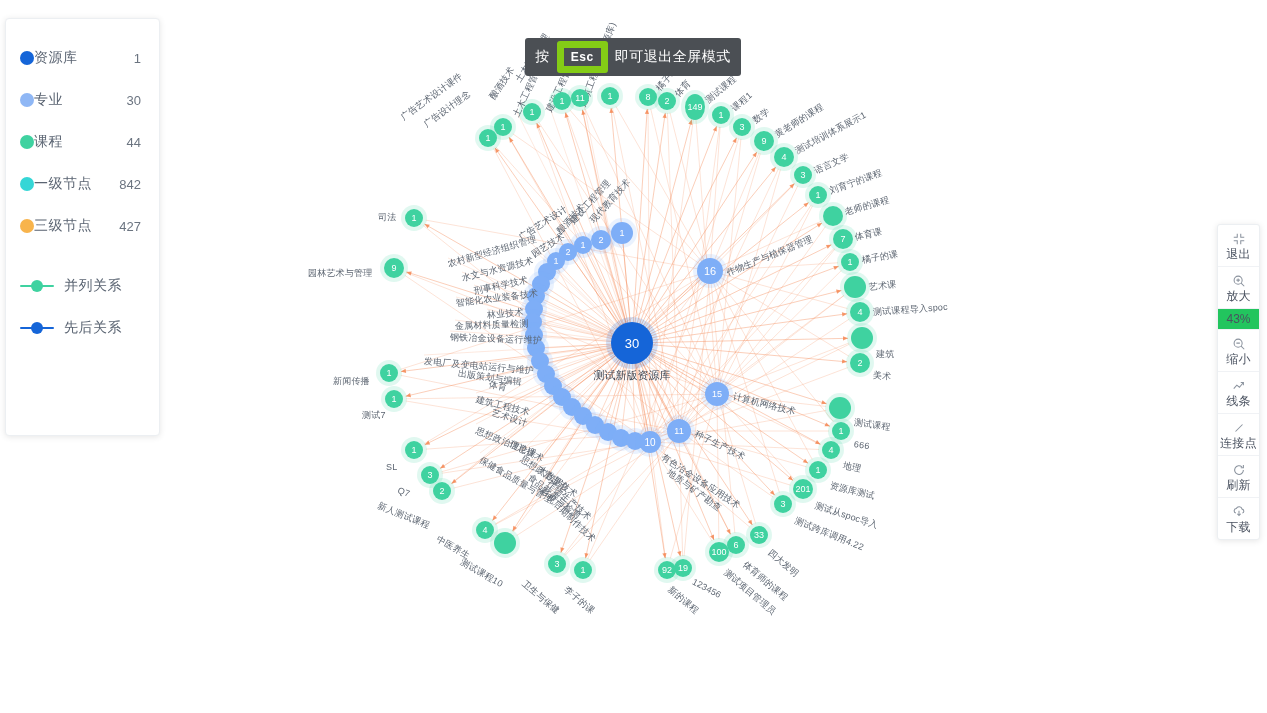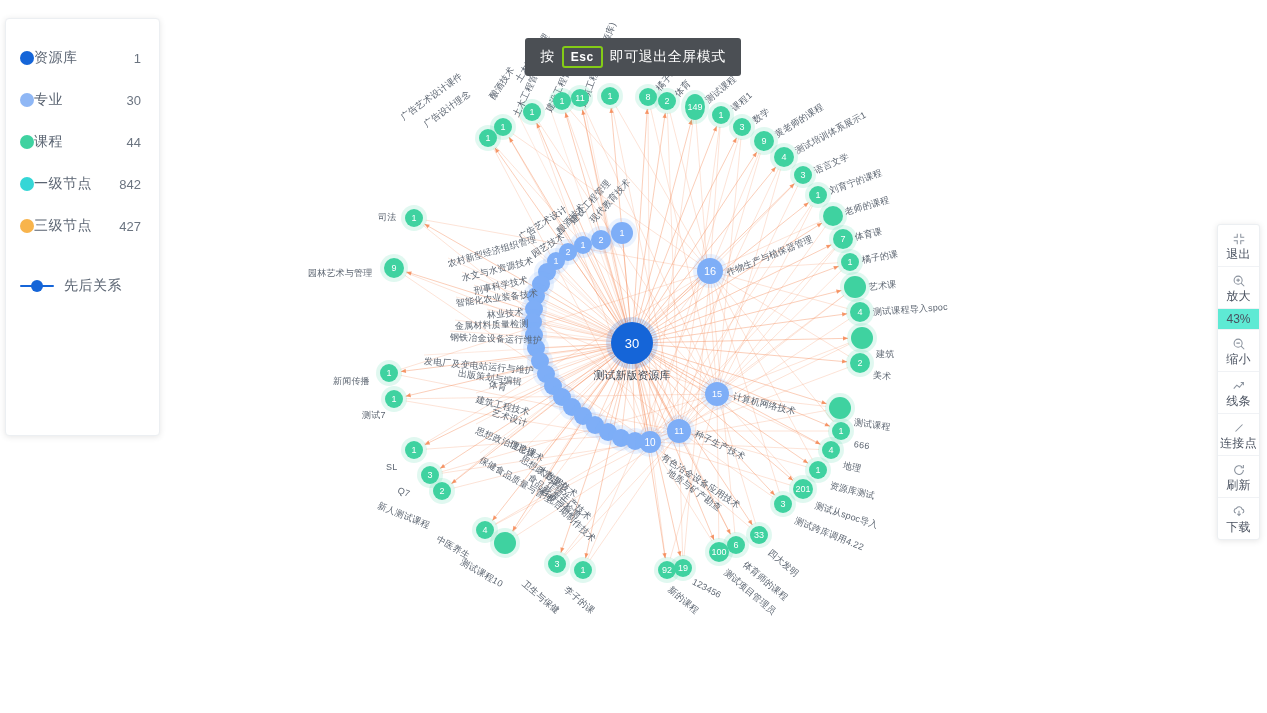--- a/index.html
+++ b/index.html
@@ -38,42 +38,42 @@
 
   
   .esc-banner{
     position:absolute;left:525px;top:38px;width:216px;height:38px;
     background:#4b4f54;color:#fff;border-radius:3px;
     display:flex;align-items:center;justify-content:center;
     font-size:14px;letter-spacing:.5px;z-index:40;
   }
   .esc-key{
     display:inline-block;margin:0 7px;padding:1px 7px;
-    border:2px solid #84cc16;border-radius:3px;
+    border:7px solid #84cc16;border-radius:3px;
     font-size:12px;font-weight:bold;line-height:16px;
     font-family:"Liberation Sans",sans-serif;
   }
 
   
   .toolbar{
     position:absolute;left:1217px;top:224px;width:43px;
     background:#fff;border:1px solid #eceff2;border-radius:3px;
     box-shadow:0 1px 6px rgba(0,0,0,.10);
     box-sizing:border-box;z-index:40;
   }
   .tb-item{
     padding:5px 0 4px 0;text-align:center;border-bottom:1px solid #f0f2f5;
     cursor:pointer;
   }
   .tb-item:last-child{border-bottom:none;}
   .tb-ico{height:16px;line-height:16px;color:#8b939e;}
   .tb-ico svg{display:inline-block;vertical-align:middle;}
   .tb-text{font-size:12px;color:#4a5260;line-height:16px;letter-spacing:.3px;}
   .tb-zoom{
-    background:#5eead4;font-size:12px;color:#4a5260;
+    background:#22c55e;font-size:12px;color:#4a5260;
     text-align:center;padding:3px 0;border-bottom:1px solid #f0f2f5;
   }
 
   
   #graph{position:absolute;left:0;top:0;width:1267px;height:713px;}
 
   .node{position:absolute;border-radius:50%;
         display:flex;align-items:center;justify-content:center;
         color:#fff;font-size:11px;transform:translate(-50%,-50%);
         box-shadow:0 0 0 4px rgba(255,255,255,.55);}
@@ -500,20 +500,27 @@
         <div class="legend-row">
           <span class="legend-dot" style="background:#f8b44c"></span>
           <span class="legend-label">三级节点</span>
           <span class="legend-count">427</span>
         </div>
       </div>
     <div class="legend-sep"></div>
     <div id="legend-rels">
         <div class="rel-row">
           <span class="rel-glyph">
+            <span class="bar" style="background:#3fd2a0"></span>
+            <span class="knob" style="background:#3fd2a0"></span>
+          </span>
+          <span class="rel-label">并列关系</span>
+        </div>
+        <div class="rel-row">
+          <span class="rel-glyph">
             <span class="bar" style="background:#1565d8"></span>
             <span class="knob" style="background:#1565d8"></span>
           </span>
           <span class="rel-label">先后关系</span>
         </div>
       </div>
   </div>
 
   <div class="esc-banner">
     <span>按</span>

